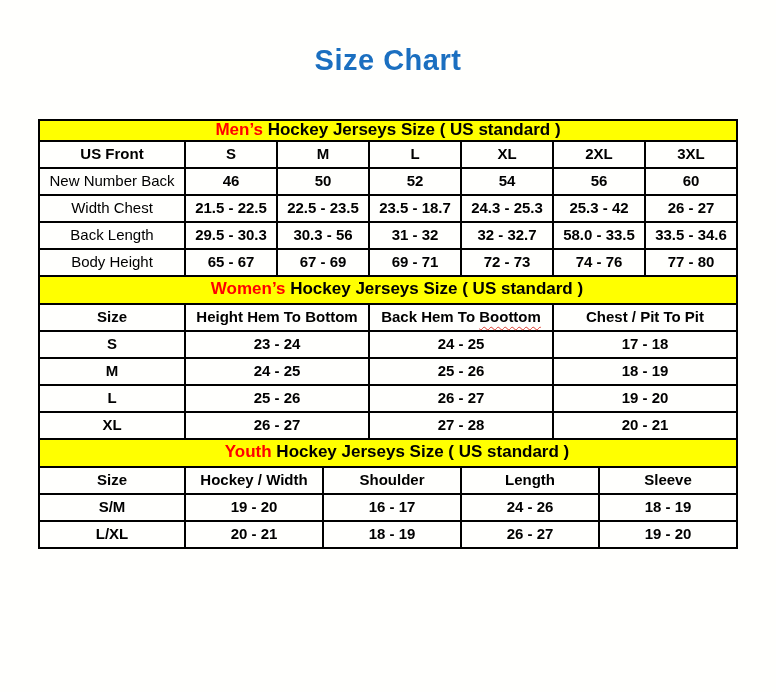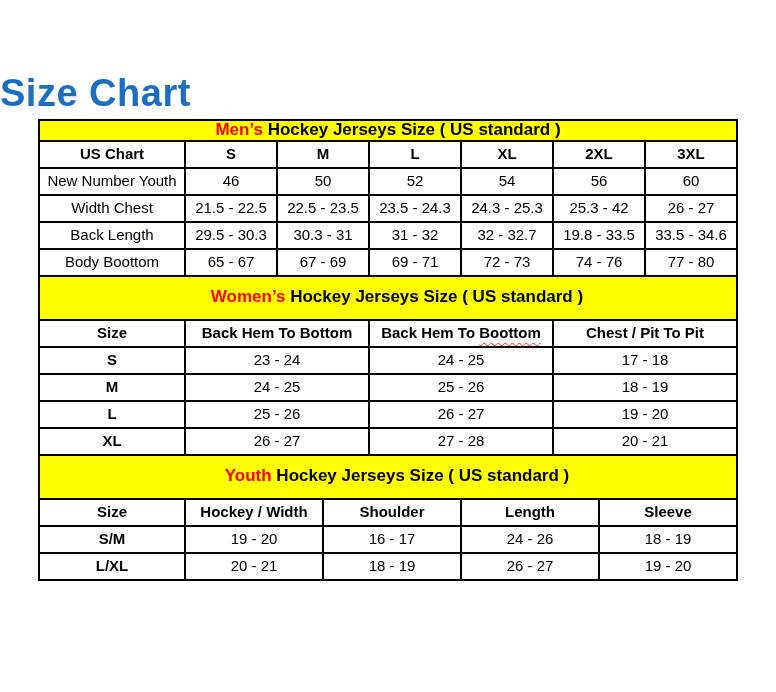--- a/index.html
+++ b/index.html
@@ -14,23 +14,23 @@
   body{
     width:776px;height:692px;
     background:#fffffd;
     font-family:"Liberation Sans", sans-serif;
     color:#000;
     overflow:hidden;
   }
   .page{width:776px;height:692px;position:relative;}
   .title{
     margin:0;
-    padding-top:72px;
-    text-align:left;
-    font-size:38px;
+    padding-top:44px;
+    text-align:center;
+    font-size:29px;
     font-weight:700;
     color:var(--title-blue);
     letter-spacing:0.5px;
   }
   .chart-wrap{
     position:absolute;
     left:38px;
     top:119px;
     width:700px;
   }
@@ -48,26 +48,26 @@
     padding:0 2px;
     height:27px;
     line-height:1.1;
   }
   th.section{
     background:var(--section-yellow);
     font-size:17px;
     font-weight:700;
     height:18px;
   }
-  .womens th.section, .youth th.section{height:44px;padding-left:20px;}
+  .womens th.section, .youth th.section{height:28px;padding-left:20px;}
   .accent{color:var(--accent-red);}
   tr.cols th{font-weight:700;}
   td.row-label{font-weight:400;}
   .womens td.row-label, .youth td.row-label{font-weight:700;}
-  td.value{font-weight:400;}
+  td.value{font-weight:700;}
   .misspelled{
     text-decoration-line:underline;
     text-decoration-style:wavy;
     text-decoration-color:var(--squiggle-red);
     text-decoration-thickness:1px;
     text-underline-offset:4px;
   }
   col.label-col{width:146px;}
 </style>
 </head>
@@ -86,59 +86,59 @@
           <col>
           <col>
           <col>
           <col>
       </colgroup>
       <thead>
         <tr>
           <th class="section" colspan="7"><span class="accent">Men’s</span><span> Hockey Jerseys Size ( US standard )</span></th>
         </tr>
         <tr class="cols">
-            <th>US Chart</th>
+            <th>US Front</th>
             <th>S</th>
             <th>M</th>
             <th>L</th>
             <th>XL</th>
             <th>2XL</th>
             <th>3XL</th>
           </tr>
       </thead>
       <tbody>
           <tr>
-            <td class="row-label">New Number Youth</td>
+            <td class="row-label">New Number Back</td>
             <td class="value">46</td>
             <td class="value">50</td>
             <td class="value">52</td>
             <td class="value">54</td>
             <td class="value">56</td>
             <td class="value">60</td>
           </tr>
           <tr>
             <td class="row-label">Width Chest</td>
             <td class="value">21.5 - 22.5</td>
             <td class="value">22.5 - 23.5</td>
-            <td class="value">23.5 - 24.3</td>
+            <td class="value">23.5 - 18.7</td>
             <td class="value">24.3 - 25.3</td>
             <td class="value">25.3 - 42</td>
             <td class="value">26 - 27</td>
           </tr>
           <tr>
             <td class="row-label">Back Length</td>
             <td class="value">29.5 - 30.3</td>
-            <td class="value">30.3 - 31</td>
+            <td class="value">30.3 - 56</td>
             <td class="value">31 - 32</td>
             <td class="value">32 - 32.7</td>
-            <td class="value">19.8 - 33.5</td>
+            <td class="value">58.0 - 33.5</td>
             <td class="value">33.5 - 34.6</td>
           </tr>
           <tr>
-            <td class="row-label">Body Boottom</td>
+            <td class="row-label">Body Height</td>
             <td class="value">65 - 67</td>
             <td class="value">67 - 69</td>
             <td class="value">69 - 71</td>
             <td class="value">72 - 73</td>
             <td class="value">74 - 76</td>
             <td class="value">77 - 80</td>
           </tr>
         </tbody>
     </table>
 
@@ -148,21 +148,21 @@
           <col>
           <col>
           <col>
       </colgroup>
       <thead>
         <tr>
           <th class="section" colspan="4"><span class="accent">Women’s</span><span> Hockey Jerseys Size ( US standard )</span></th>
         </tr>
         <tr class="cols">
             <th>Size</th>
-            <th>Back Hem To Bottom</th>
+            <th>Height Hem To Bottom</th>
             <th>Back Hem To <span class="misspelled">Boottom</span></th>
             <th>Chest / Pit To Pit</th>
           </tr>
       </thead>
       <tbody>
           <tr>
             <td class="row-label">S</td>
             <td class="value">23 - 24</td>
             <td class="value">24 - 25</td>
             <td class="value">17 - 18</td>

